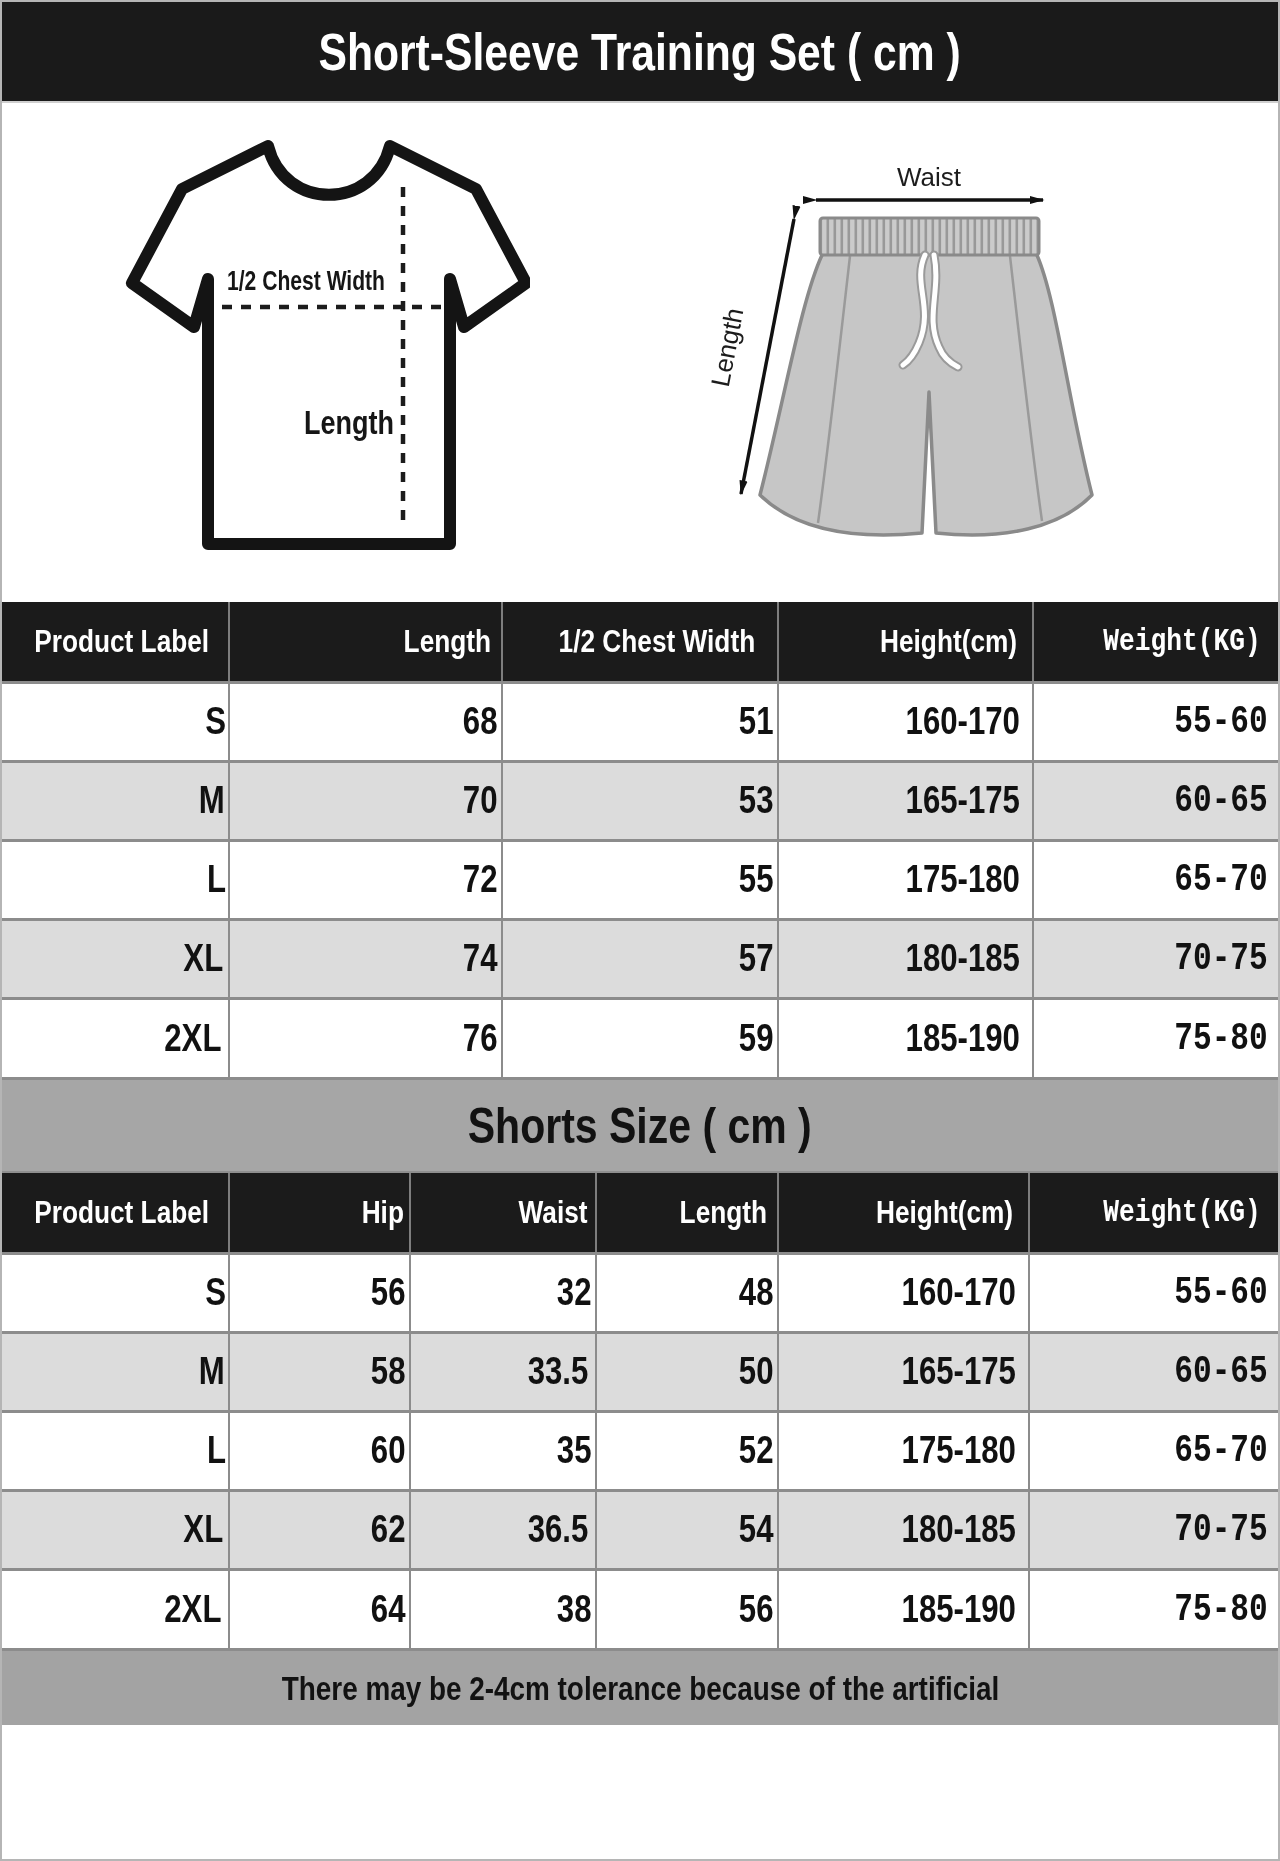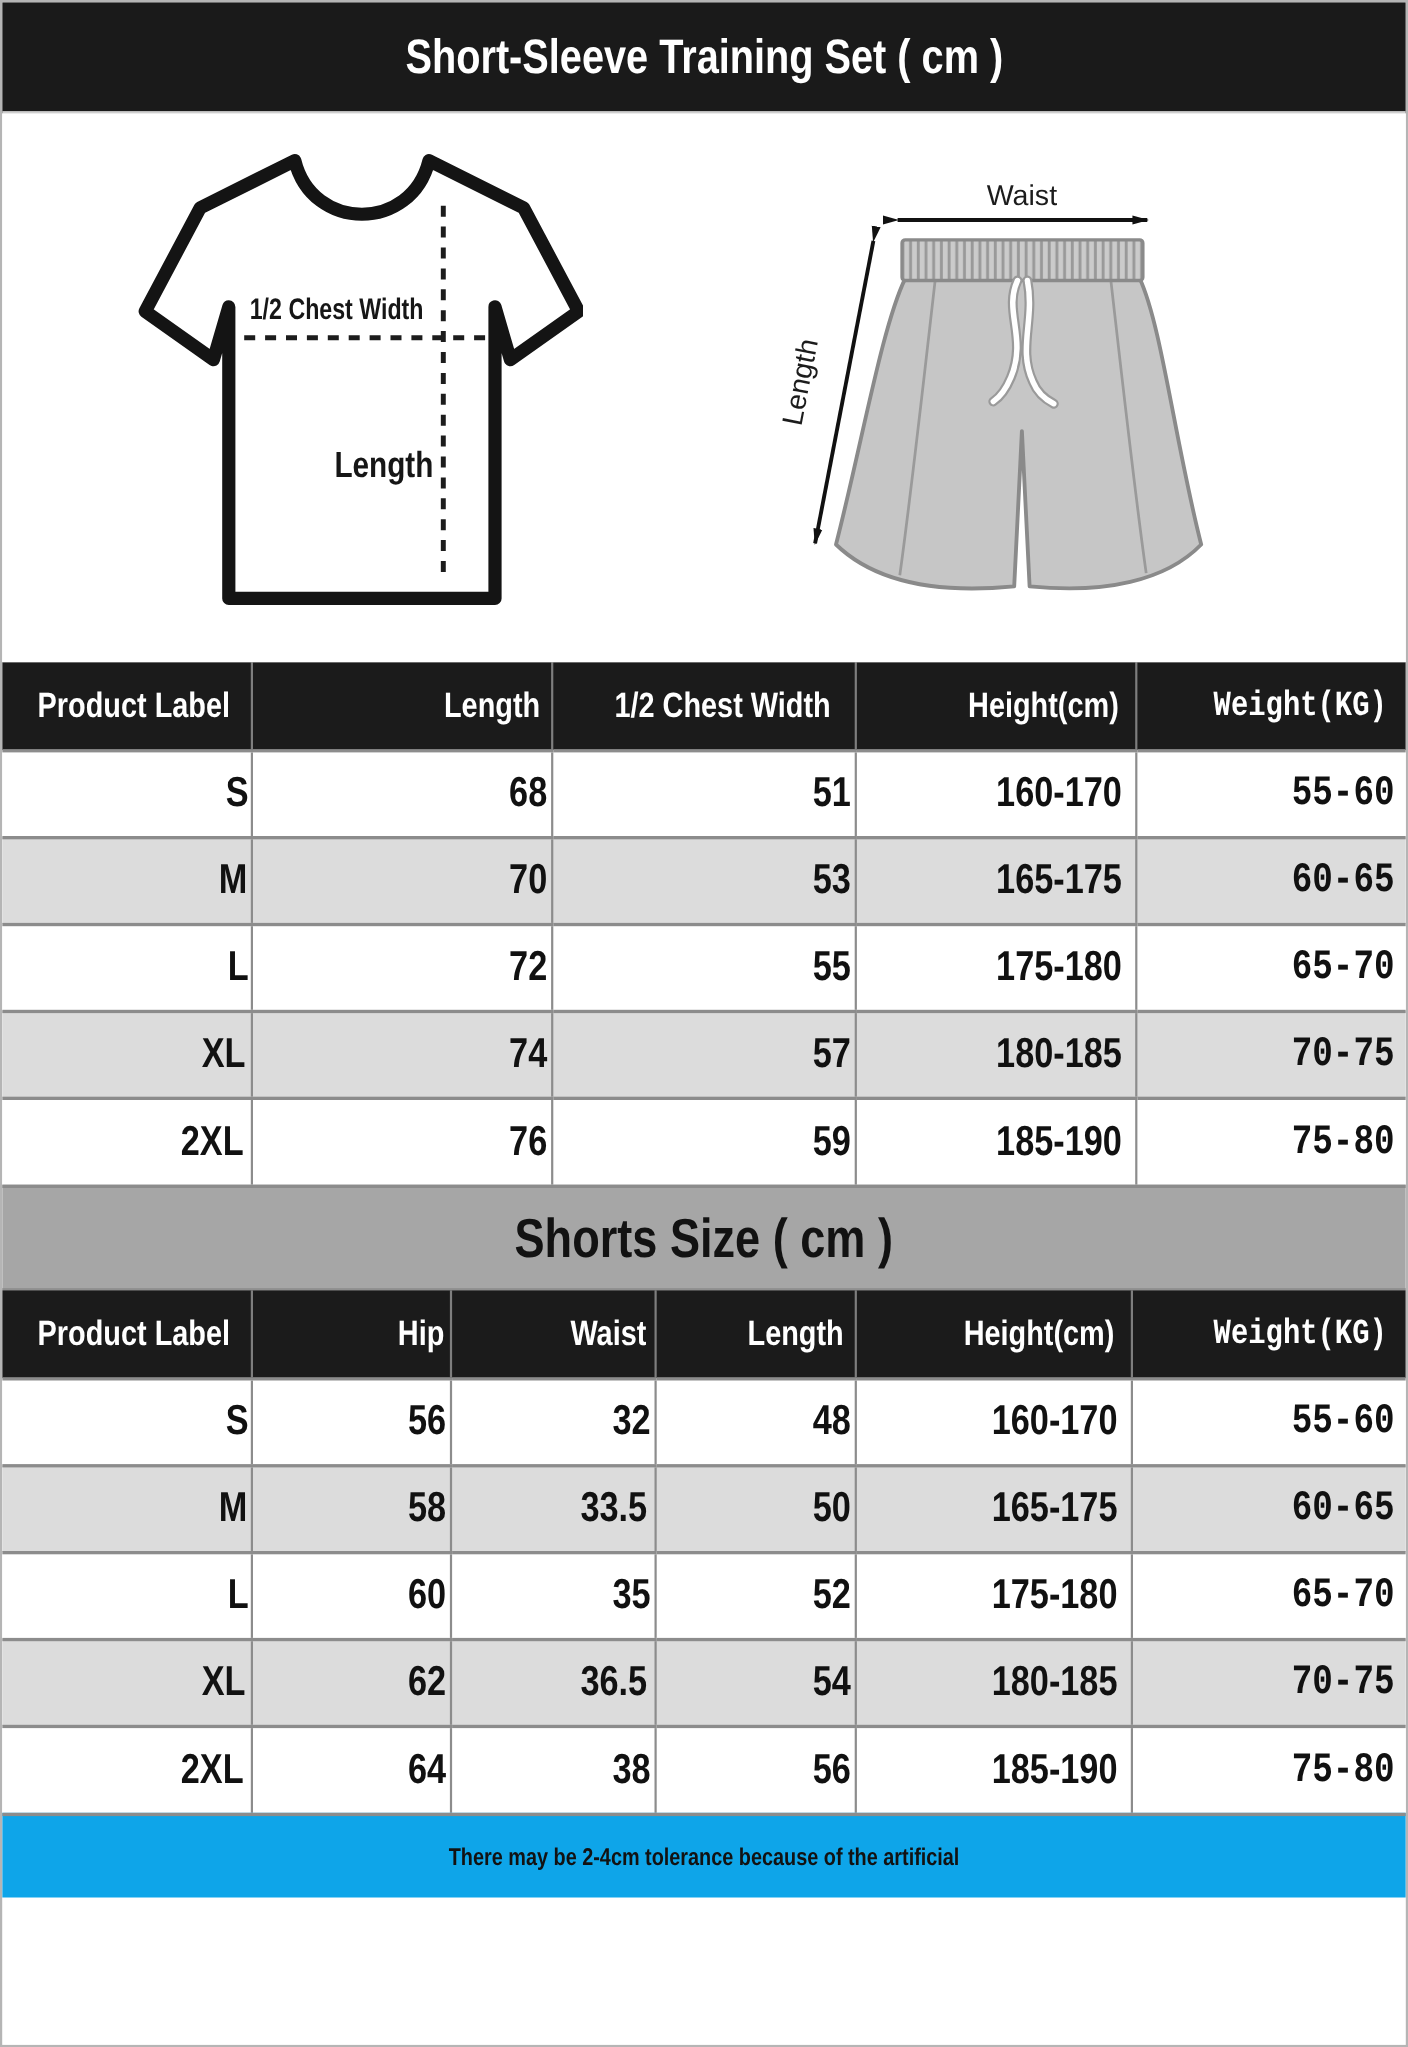--- a/index.html
+++ b/index.html
@@ -20,21 +20,21 @@
     transform:scaleX(0.82);
     white-space:nowrap;
     font-weight:bold;
   }
   
   .title-banner {
     height:101px;
     background:#1a1a1a;
     color:#ffffff;
     display:flex; align-items:center; justify-content:center;
-    font-size:44px;
+    font-size:52px;
     border-bottom:2px solid #cfcfcf;
   }
   
   .illustration {
     position:relative;
     height:499px;
     background:#ffffff;
   }
   .tshirt-svg { position:absolute; left:108px; top:28px; }
   .shorts-svg { position:absolute; left:640px; top:28px; }
@@ -77,24 +77,24 @@
     font-size:38px;
     font-weight:bold;
     border-right:2px solid #8c8c8c;
     border-top:3px solid #8c8c8c;
     background:#ffffff;
   }
   table.sizes tbody tr:nth-child(even) td { background:#dcdcdc; }
   
   .note {
     height:77px;
-    background:#0ea5e9;
+    background:#a3a3a3;
     border-top:3px solid #8c8c8c;
     display:flex; align-items:center; justify-content:center;
-    font-size:22px;
+    font-size:34px;
     color:#121212;
   }
 </style>
 </head>
 <body>
 
 <div class="page">
 
   <header class="title-banner">
     <span class="cond">Short-Sleeve Training Set ( cm )</span>

